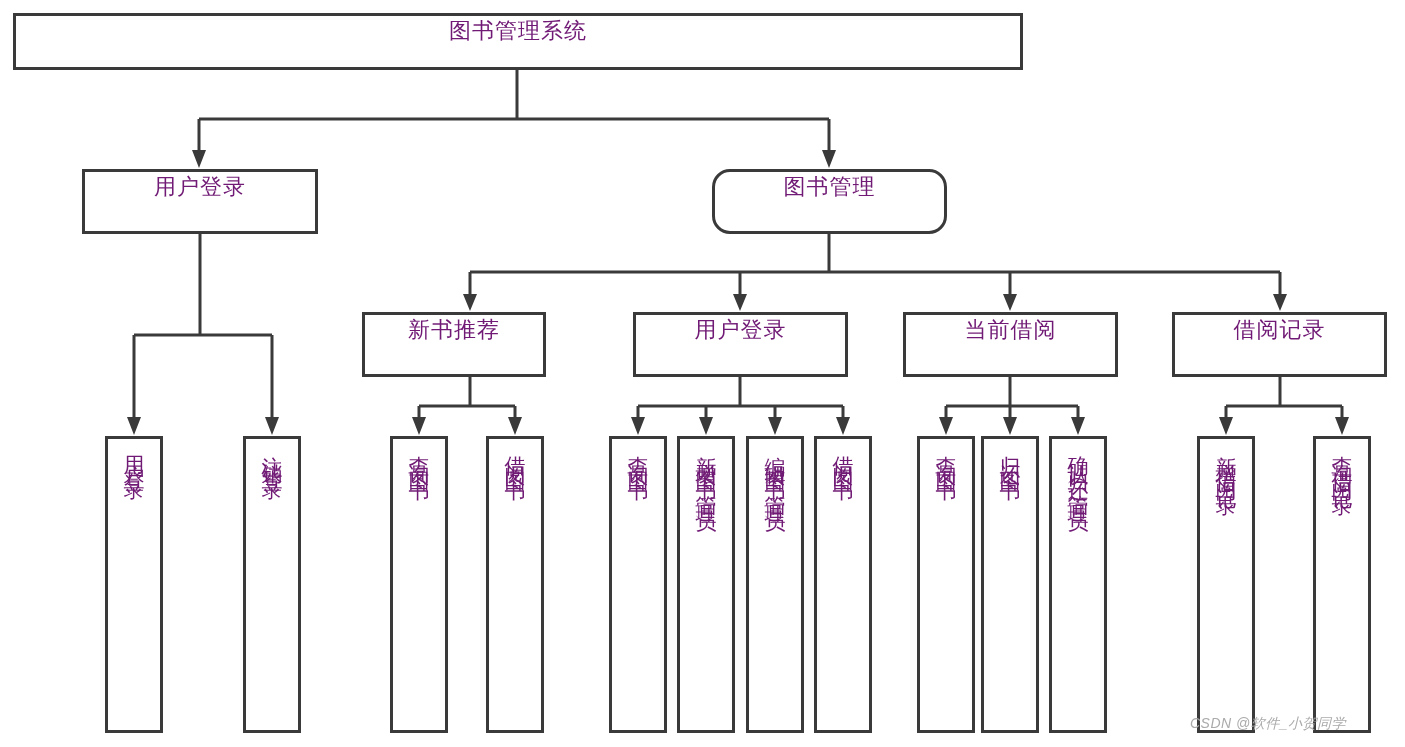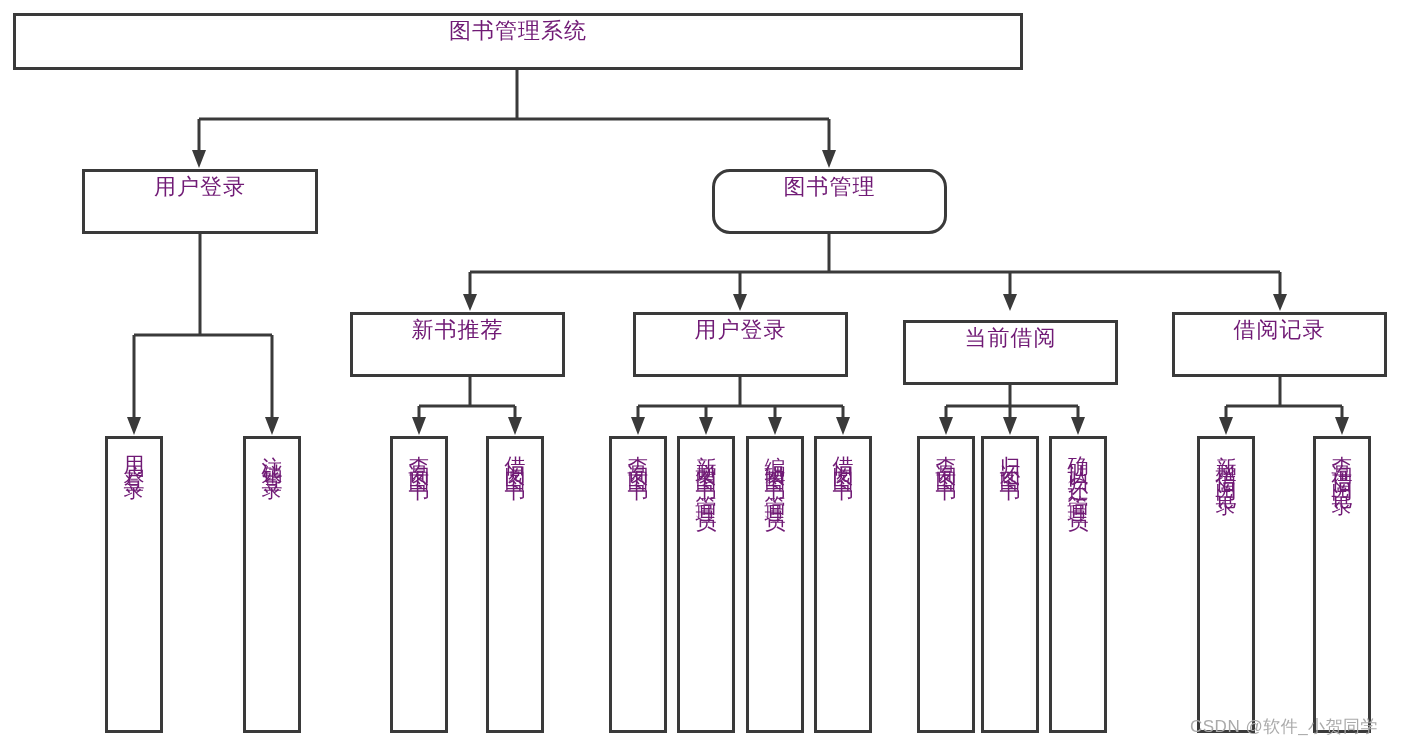--- a/index.html
+++ b/index.html
@@ -31,24 +31,25 @@
     writing-mode: vertical-rl;
     text-orientation: mixed;
     font-size: 21px;
     letter-spacing: 8px;
     white-space: nowrap;
   }
   .watermark {
     position: absolute;
     left: 1190px;
     top: 715px;
-    font-size: 17px;
+    font-size: 14px;
     color: #aaaaaa;
     letter-spacing: 0.5px;
     white-space: nowrap;
+    font-style: italic;
   }
 </style>
 </head>
 <body>
 
 <div class="canvas">
 
   <svg class="connectors" viewBox="0 0 1405 747" xmlns="http://www.w3.org/2000/svg" aria-hidden="true">
     <path fill="none" stroke="#3a3a3a" stroke-width="3" d="M517 70 V119 M199 119 H829 M199 119 V152 M829 119 V152
              M200 234 V335 M134 335 H272 M134 335 V420 M272 335 V420
@@ -73,27 +74,27 @@
     <span>图书管理系统</span>
   </div>
 
   <div class="node h" style="left:82px; top:169px; width:236px; height:65px;">
     <span>用户登录</span>
   </div>
   <div class="node h" style="left:712px; top:169px; width:235px; height:65px;border-radius:18px;">
     <span>图书管理</span>
   </div>
 
-  <div class="node h" style="left:350px; top:312px; width:215px; height:65px;">
+  <div class="node h" style="left:362px; top:312px; width:184px; height:65px;">
     <span>新书推荐</span>
   </div>
   <div class="node h" style="left:633px; top:312px; width:215px; height:65px;">
     <span>用户登录</span>
   </div>
-  <div class="node h" style="left:903px; top:312px; width:215px; height:65px;margin-top:8px;">
+  <div class="node h" style="left:903px; top:312px; width:215px; height:65px;">
     <span>当前借阅</span>
   </div>
   <div class="node h" style="left:1172px; top:312px; width:215px; height:65px;">
     <span>借阅记录</span>
   </div>
 
   <div class="node v" style="left:105px; top:436px; width:58px; height:297px;">
     <span>用户登录</span>
   </div>
   <div class="node v" style="left:243px; top:436px; width:58px; height:297px;">

